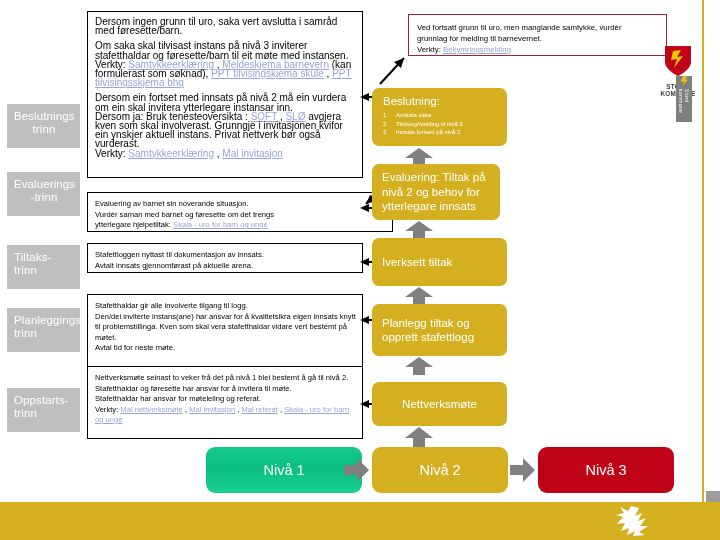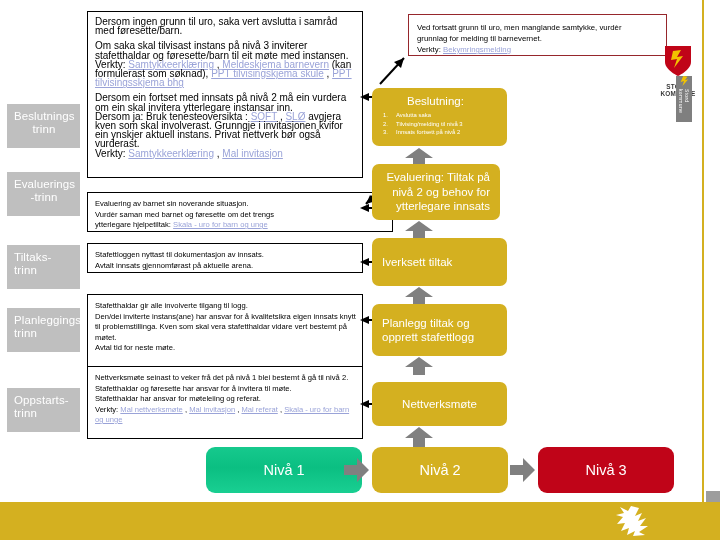--- a/index.html
+++ b/index.html
@@ -36,21 +36,21 @@
 
   
   .proc{
     position:absolute;background:#d4b020;border-radius:7px;
     color:#ffffff;box-sizing:border-box;
     display:flex;align-items:center;
     font-size:11.5px;line-height:14.5px;
     padding:6px 10px;
   }
   .proc-dec{display:block;align-items:flex-start;padding:6px 9px 6px 11px;}
-  .proc-dec .dec-title{font-size:11.5px;line-height:15px;color:#fff;margin-bottom:2px;margin-left:24px;}
+  .proc-dec .dec-title{font-size:11.5px;line-height:15px;color:#fff;margin-bottom:2px;}
   .dec-list{margin:0;padding:0;list-style:none;}
   .dec-list li{display:flex;font-size:5.9px;line-height:8.6px;color:#fff;}
   .dec-list li .num{width:13px;flex:0 0 13px;}
 
   
   .level{
     position:absolute;border-radius:9px;color:#ffffff;
     display:flex;align-items:center;justify-content:center;
     font-size:14.5px;box-sizing:border-box;
   }
@@ -206,21 +206,21 @@
           <span class="num">3.</span>
           <span>Innsats fortsett på nivå 2</span>
         </li>
     </ul>
   </div>
 
   <svg class="arrow-up" style="left:404px;top:148px;width:30px;height:18px;" viewBox="0 0 30 18">
     <polygon points="15,0 29,10 21,10 21,18 9,18 9,10 1,10" fill="#808080"></polygon>
   </svg>
 
-  <div class="proc" style="left:372px;top:164px;width:128px;height:56px;text-align:right;">
+  <div class="proc" style="left:372px;top:164px;width:128px;height:56px;">
     <span>Evaluering: Tiltak på nivå 2 og behov for ytterlegare innsats</span>
   </div>
 
   <svg class="arrow-up" style="left:404px;top:221px;width:30px;height:18px;" viewBox="0 0 30 18">
     <polygon points="15,0 29,10 21,10 21,18 9,18 9,10 1,10" fill="#808080"></polygon>
   </svg>
 
   <div class="proc" style="left:372px;top:238px;width:135px;height:48px;">
     <span>Iverksett tiltak</span>
   </div>

